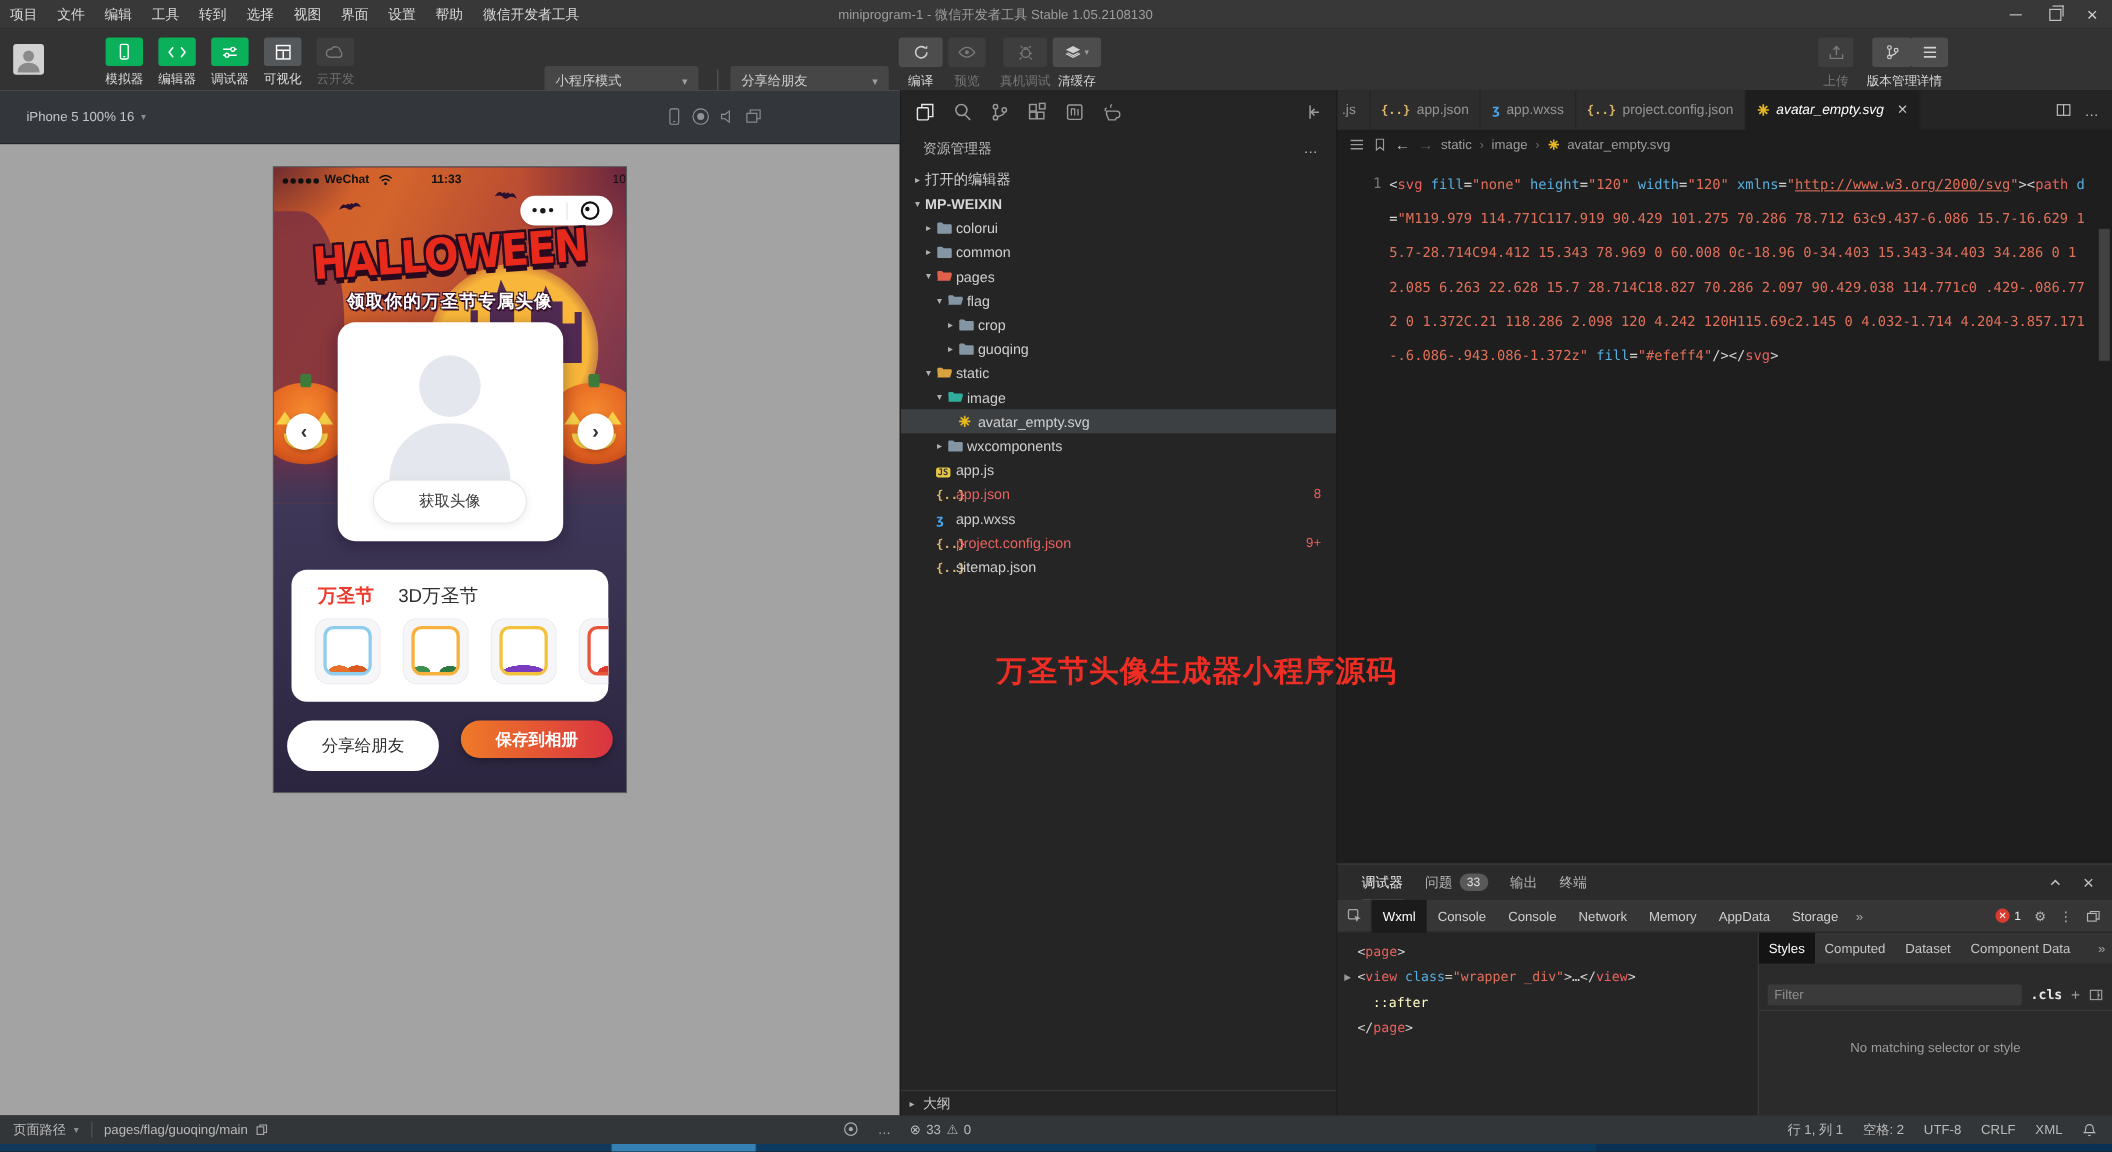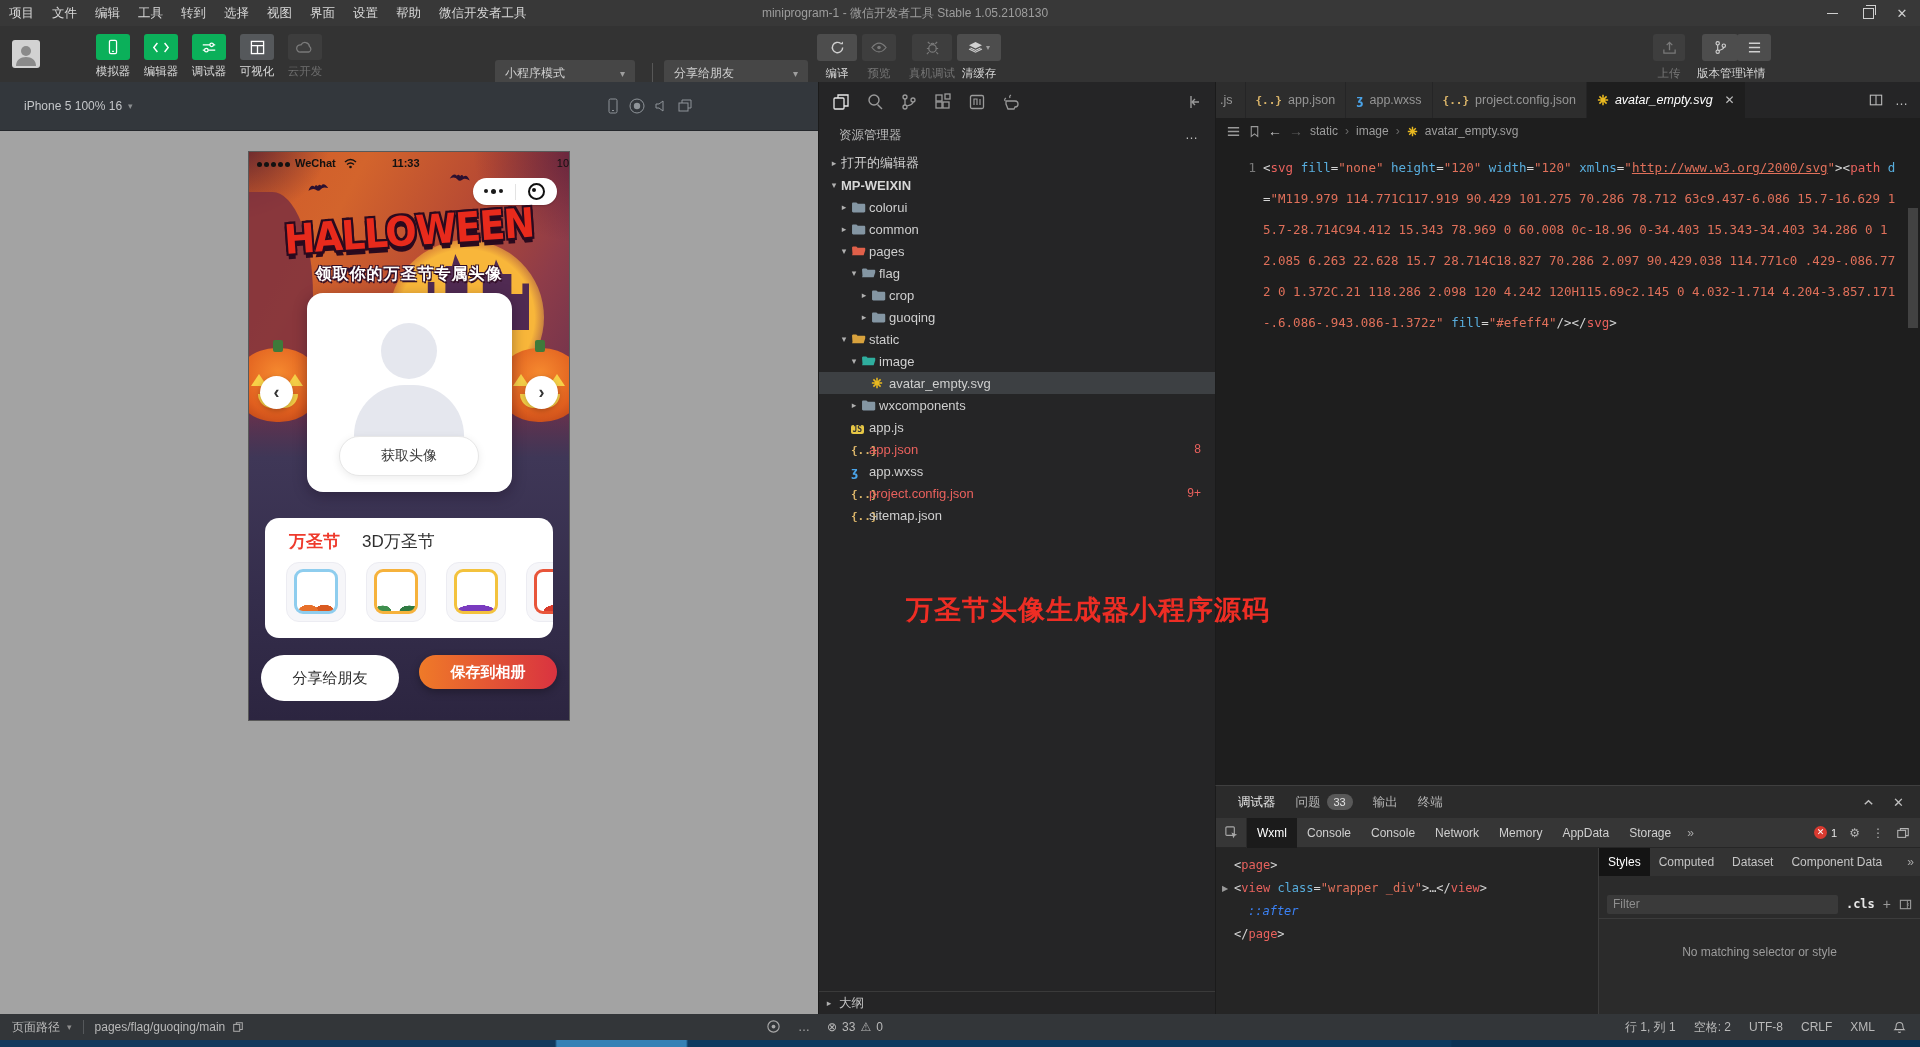--- a/index.html
+++ b/index.html
@@ -166,21 +166,21 @@
   #breadcrumb .nav{color:#c5c5c5;font-size:14px;}
   #breadcrumb .nav.dis{color:#5d5d5d;}
   #code-wrap{position:absolute;left:0;top:62px;right:0;bottom:0;}
   #gutter{position:absolute;left:0;top:8px;width:40px;text-align:right;color:#787878;
           font-family:"DejaVu Sans Mono",monospace;font-size:13px;line-height:31px;}
   #code{position:absolute;left:47px;top:8px;width:636px;font-family:"DejaVu Sans Mono",monospace;font-size:12.5px;
         line-height:31px;white-space:pre-wrap;word-break:break-all;color:#d4d4d4;}
   .tok-pun{color:#d4d4d4;} .tok-tag{color:#e8625d;} .tok-att{color:#58aede;}
   .tok-str{color:#e0705a;} .tok-pln{color:#d4d4d4;}
   .tok-url{color:#e0705a;text-decoration:underline;}
-  .tok-pse{color:#3b82f6;font-style:italic;}
+  .tok-pse{color:#fef9c3;}
   #ed-scroll{position:absolute;right:2px;top:64px;width:10px;height:120px;background:#424242;}
 
   
   #devtools{position:absolute;left:1215px;top:785px;width:705px;height:229px;background:#2b2b2b;border-left:1px solid #1b1b1b;border-top:1px solid #3f3f3f;box-sizing:border-box;}
   #dt-header{position:absolute;left:0;top:0;width:100%;height:32px;display:flex;align-items:center;gap:20px;padding-left:22px;box-sizing:border-box;font-size:12.5px;color:#b5b5b5;}
   .dt-tab{display:flex;align-items:center;gap:6px;height:32px;line-height:32px;}
   .dt-tab.active{color:#f0f0f0;border-bottom:1px solid #d0d0d0;}
   .dt-badge{background:#595959;color:#e2e2e2;border-radius:9px;padding:0 7px;font-size:11px;line-height:16px;height:16px;}
   #dt-hdr-actions{margin-left:auto;display:flex;gap:18px;padding-right:16px;color:#c0c0c0;align-items:center;}
   #dt-toolrow{position:absolute;left:0;top:32px;width:100%;height:30px;background:#363636;display:flex;align-items:center;font-size:12px;color:#cfcfcf;border-bottom:1px solid #262626;box-sizing:border-box;}

